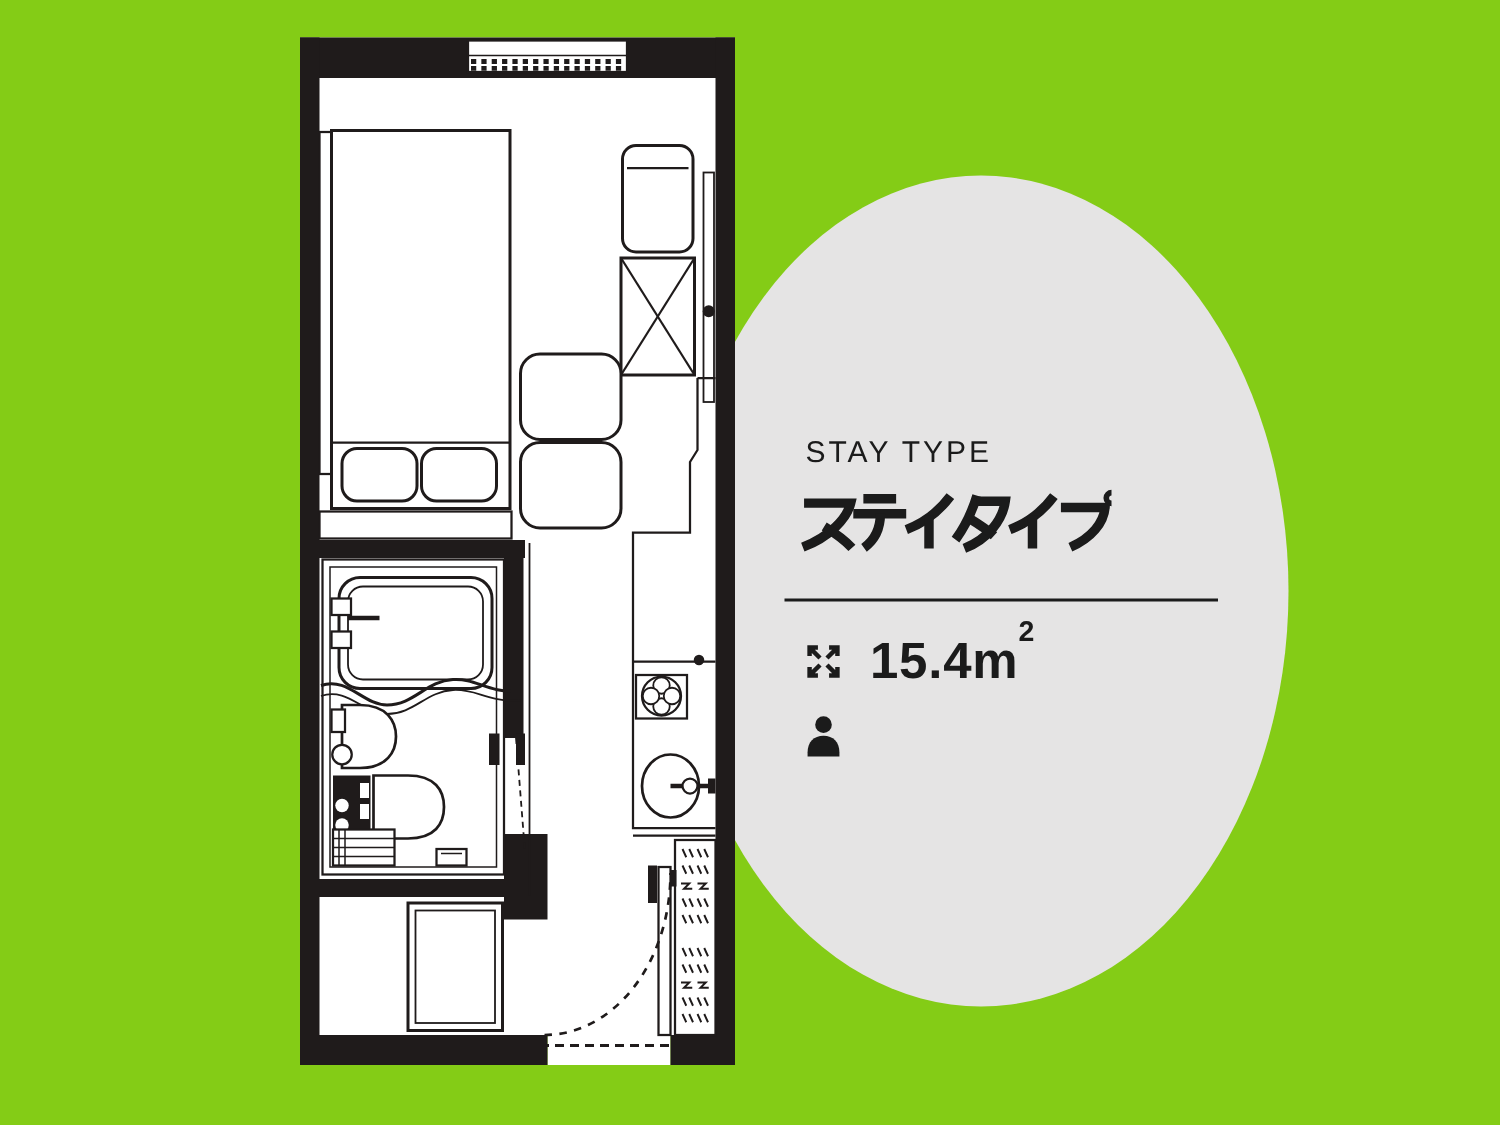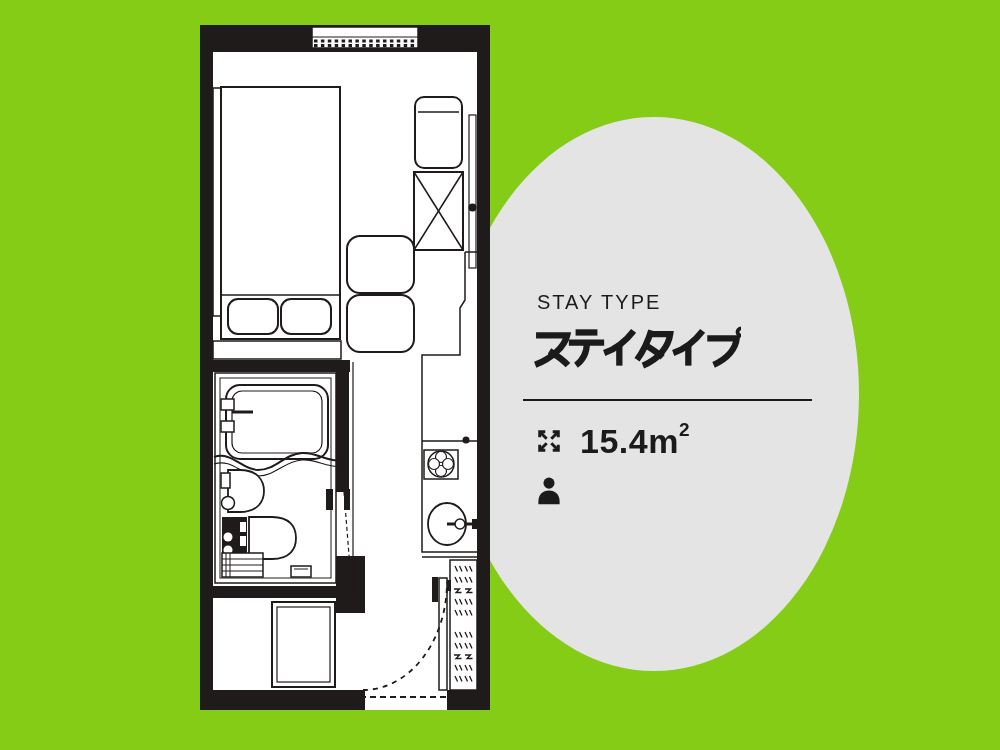--- a/index.html
+++ b/index.html
@@ -8,21 +8,21 @@
   .plan-svg{position:absolute;left:0;top:0;width:1000px;height:750px;}
   .panel{position:absolute;left:0;top:0;width:1000px;height:750px;pointer-events:none;}
   .stay-type{position:absolute;left:537px;top:291px;font-size:20px;letter-spacing:2px;
              font-weight:400;color:#1b1b1b;}
   .title-svg{position:absolute;left:531px;top:324px;}
   .divider{position:absolute;left:523px;top:399px;width:289px;height:2px;background:#1b1b1b;}
   .spec-row{position:absolute;left:536px;display:flex;align-items:center;gap:18px;height:32px;}
   .row-area{top:425px;}
   .row-capacity{top:474px;}
   .spec-icon{width:26px;display:flex;justify-content:center;}
-  .spec-text{font-size:34px;font-weight:700;letter-spacing:.5px;display:flex;align-items:center;}
+  .spec-text{font-size:34px;font-weight:700;letter-spacing:.5px;display:flex;align-items:flex-start;}
   .spec-text sup{font-size:19px;vertical-align:top;position:relative;top:-11px;font-weight:700;}
   .unit-glyph{margin-left:4px;transform:translateY(3px);}
   .visually-hidden{position:absolute;width:1px;height:1px;overflow:hidden;
                    clip-path:inset(50%);white-space:nowrap;}
 </style>
 </head>
 <body>
 
 <div class="stage">
 

